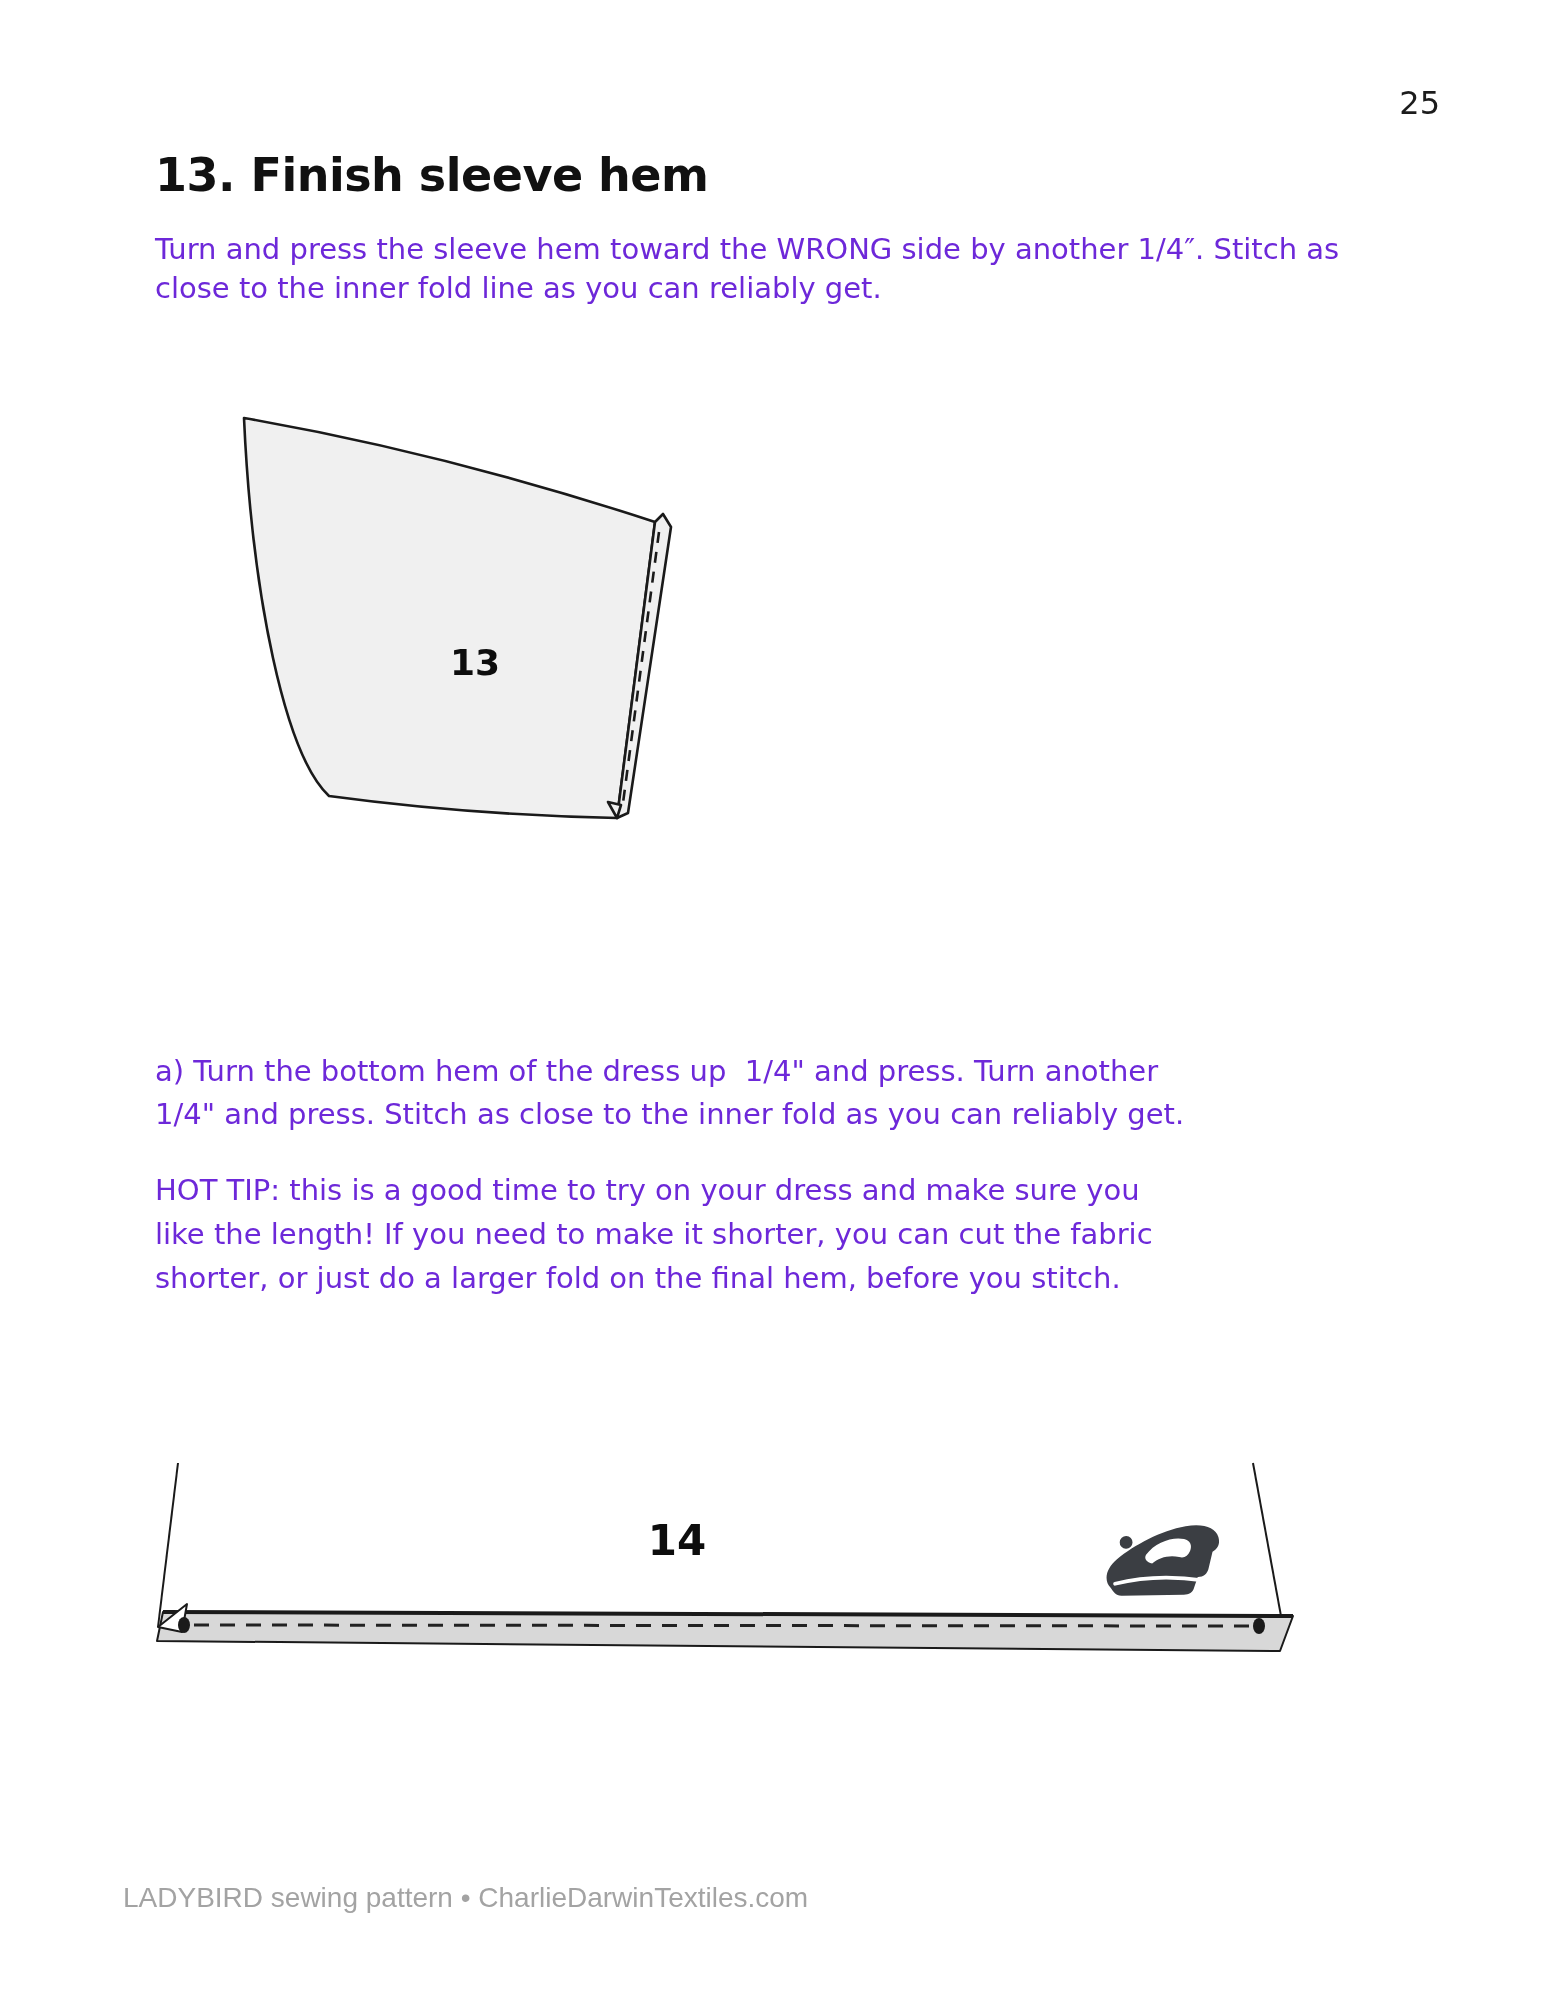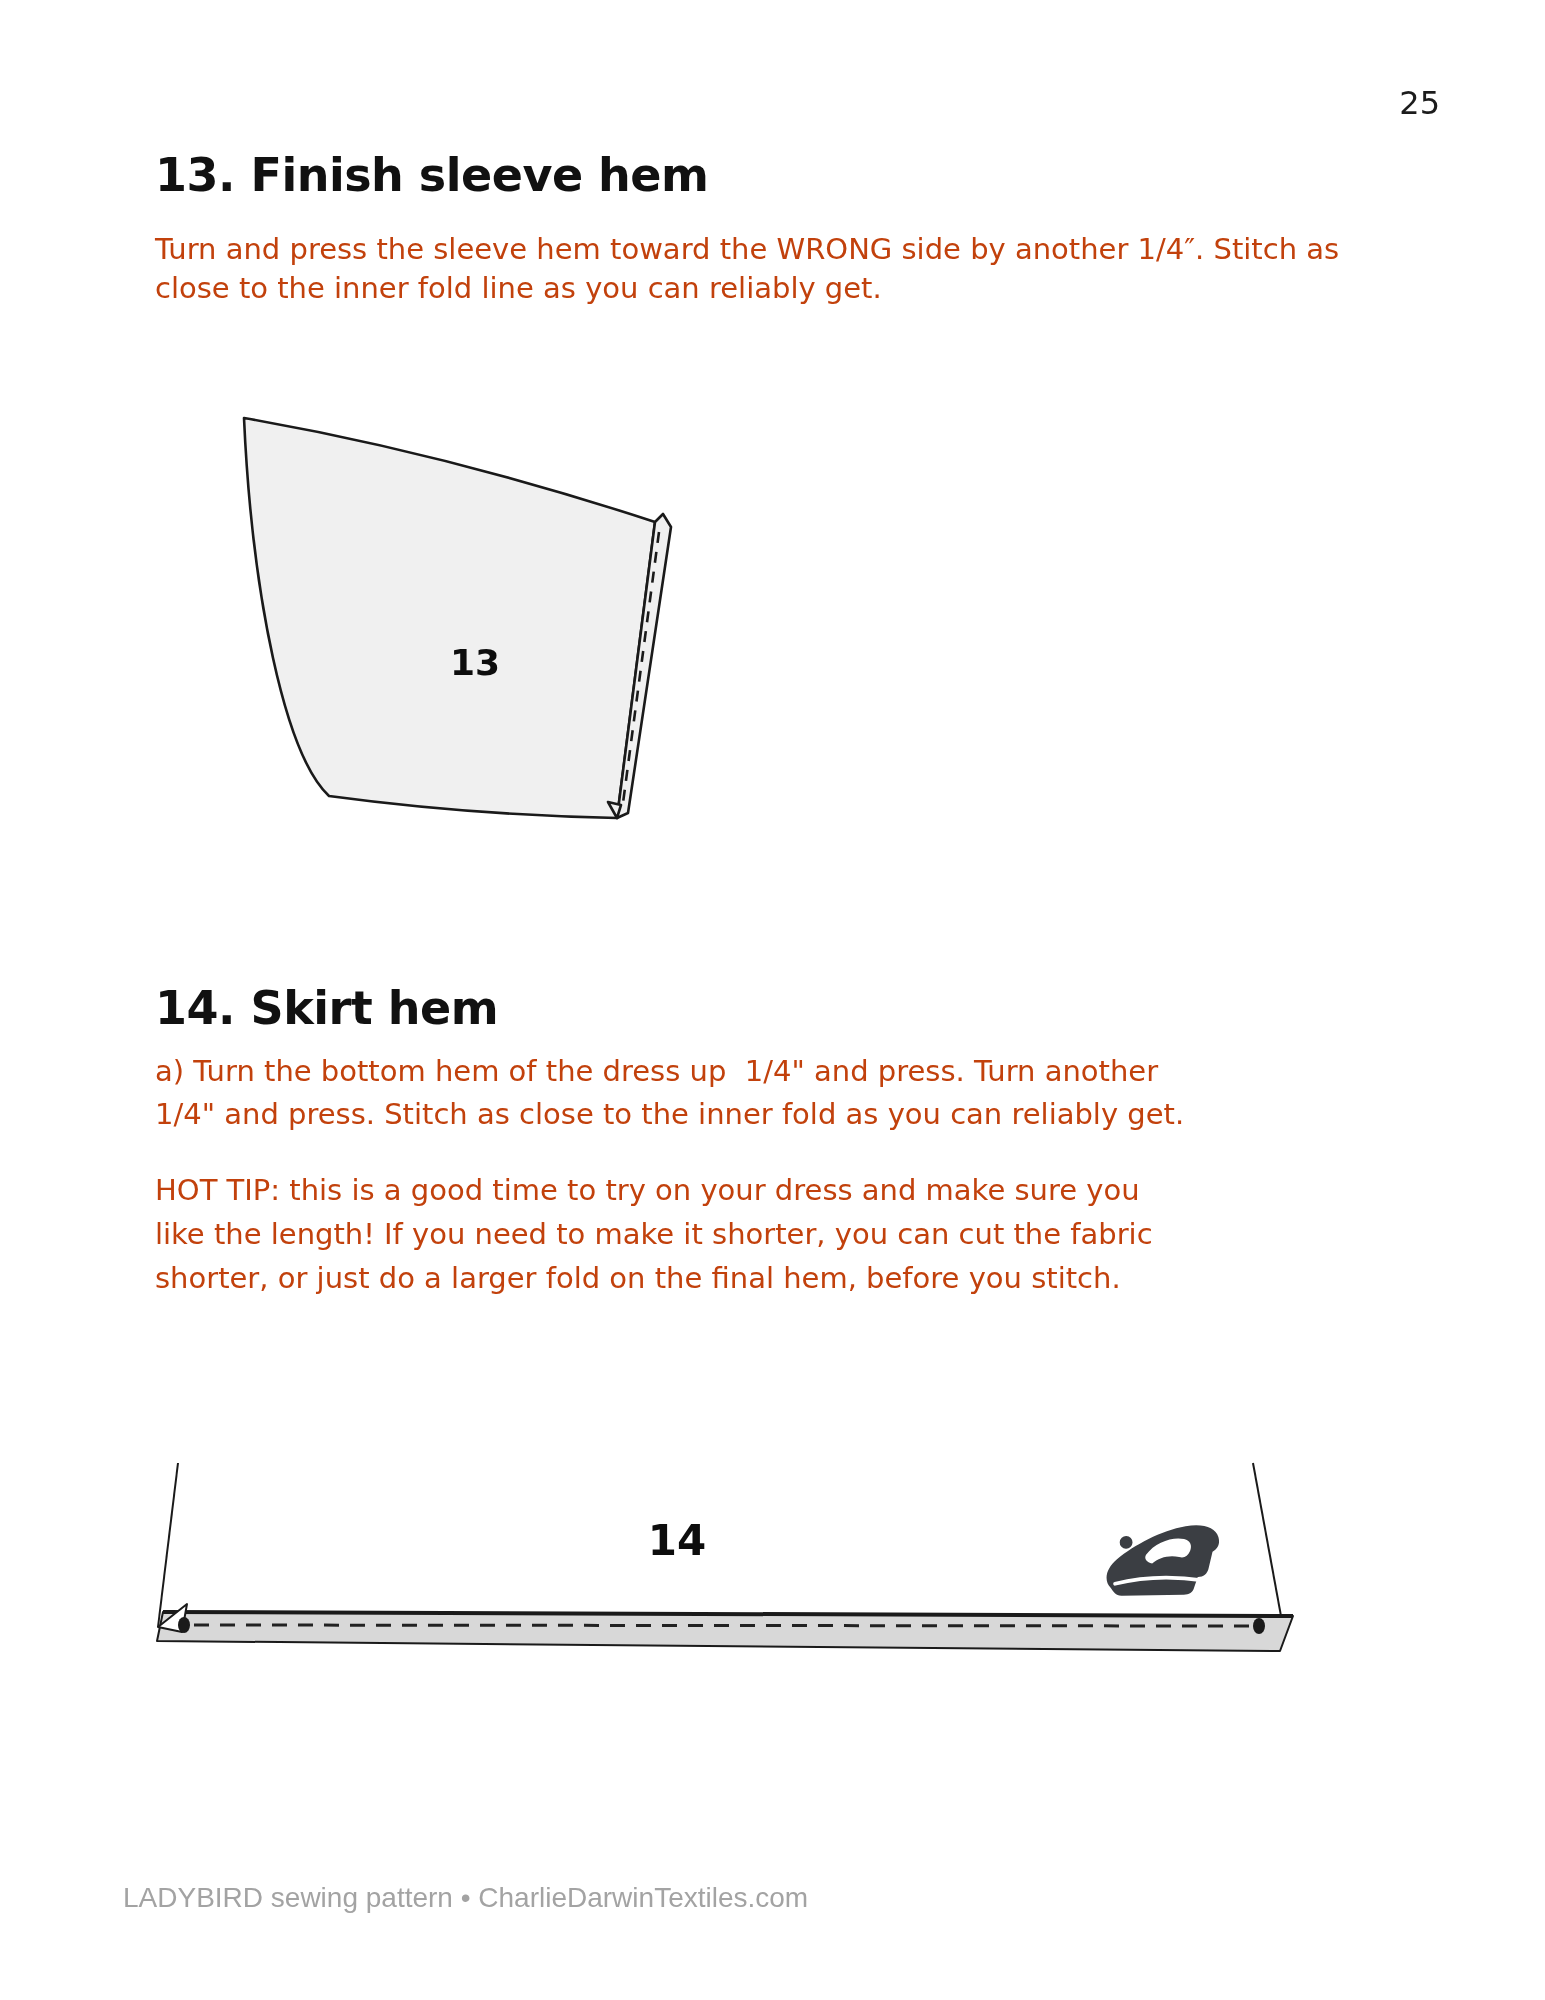--- a/index.html
+++ b/index.html
@@ -17,21 +17,21 @@
   }
   .h{
     position:absolute;left:155px;margin:0;
     font-size:46px;font-weight:bold;color:#111111;
     letter-spacing:-0.5px;
   }
   .h1{top:148px;}
   .h2{top:981px;}
   .body{
     position:absolute;left:155px;margin:0;
-    font-size:29px;line-height:39px;color:#c2410c;
+    font-size:29px;line-height:39px;color:#6d28d9;
     white-space:pre-wrap;
   }
   .p13{top:230px;}
   .p14{top:1050px;line-height:43px;}
   .tip{top:1168px;line-height:44px;}
   .fig-sleeve{position:absolute;left:230px;top:405px;width:480px;height:430px;}
   .fig-skirt{position:absolute;left:140px;top:1455px;width:1170px;height:235px;}
   .piece{fill:#f0f0f0;stroke:#1a1a1a;stroke-width:2.6;stroke-linejoin:round;}
   .dash{stroke:#1a1a1a;stroke-width:2.6;stroke-dasharray:11 9;fill:none;}
   .edge{stroke:#1a1a1a;stroke-width:2;fill:none;}
@@ -65,21 +65,20 @@
 close to the inner fold line as you can reliably get.</p>
 
   <svg class="fig-sleeve" viewBox="0 0 480 430" aria-hidden="true">
     <path class="piece" d="M14,13 Q215,48 425,117 L387,413 Q240,410 99,391 C55,350 22,190 14,13 Z"></path>
     <path class="piece" d="M425,117 L433,109 L441,122 L398,408 L387,413 Z"></path>
     <path class="piece" d="M387,413 L378,397 L391,400 Z"></path>
     <line class="dash" x1="429" y1="127" x2="393" y2="398"></line>
     <text class="fig-label" x="245" y="270" font-size="36">13</text>
   </svg>
 
-  <h1 class="h h2">14. Skirt hem</h1>
   <p class="body p14">a) Turn the bottom hem of the dress up  1/4" and press. Turn another
 1/4" and press. Stitch as close to the inner fold as you can reliably get.</p>
   <p class="body tip">HOT TIP: this is a good time to try on your dress and make sure you
 like the length! If you need to make it shorter, you can cut the fabric
 shorter, or just do a larger fold on the final hem, before you stitch.</p>
 
   <svg class="fig-skirt" viewBox="0 0 1170 235" aria-hidden="true">
     <line class="edge" x1="38" y1="8" x2="18" y2="172"></line>
     <line class="edge" x1="1113" y1="8" x2="1141" y2="161"></line>
     <path class="hem" d="M17,186 L23,157 L1153,161 L1140,196 Z"></path>

